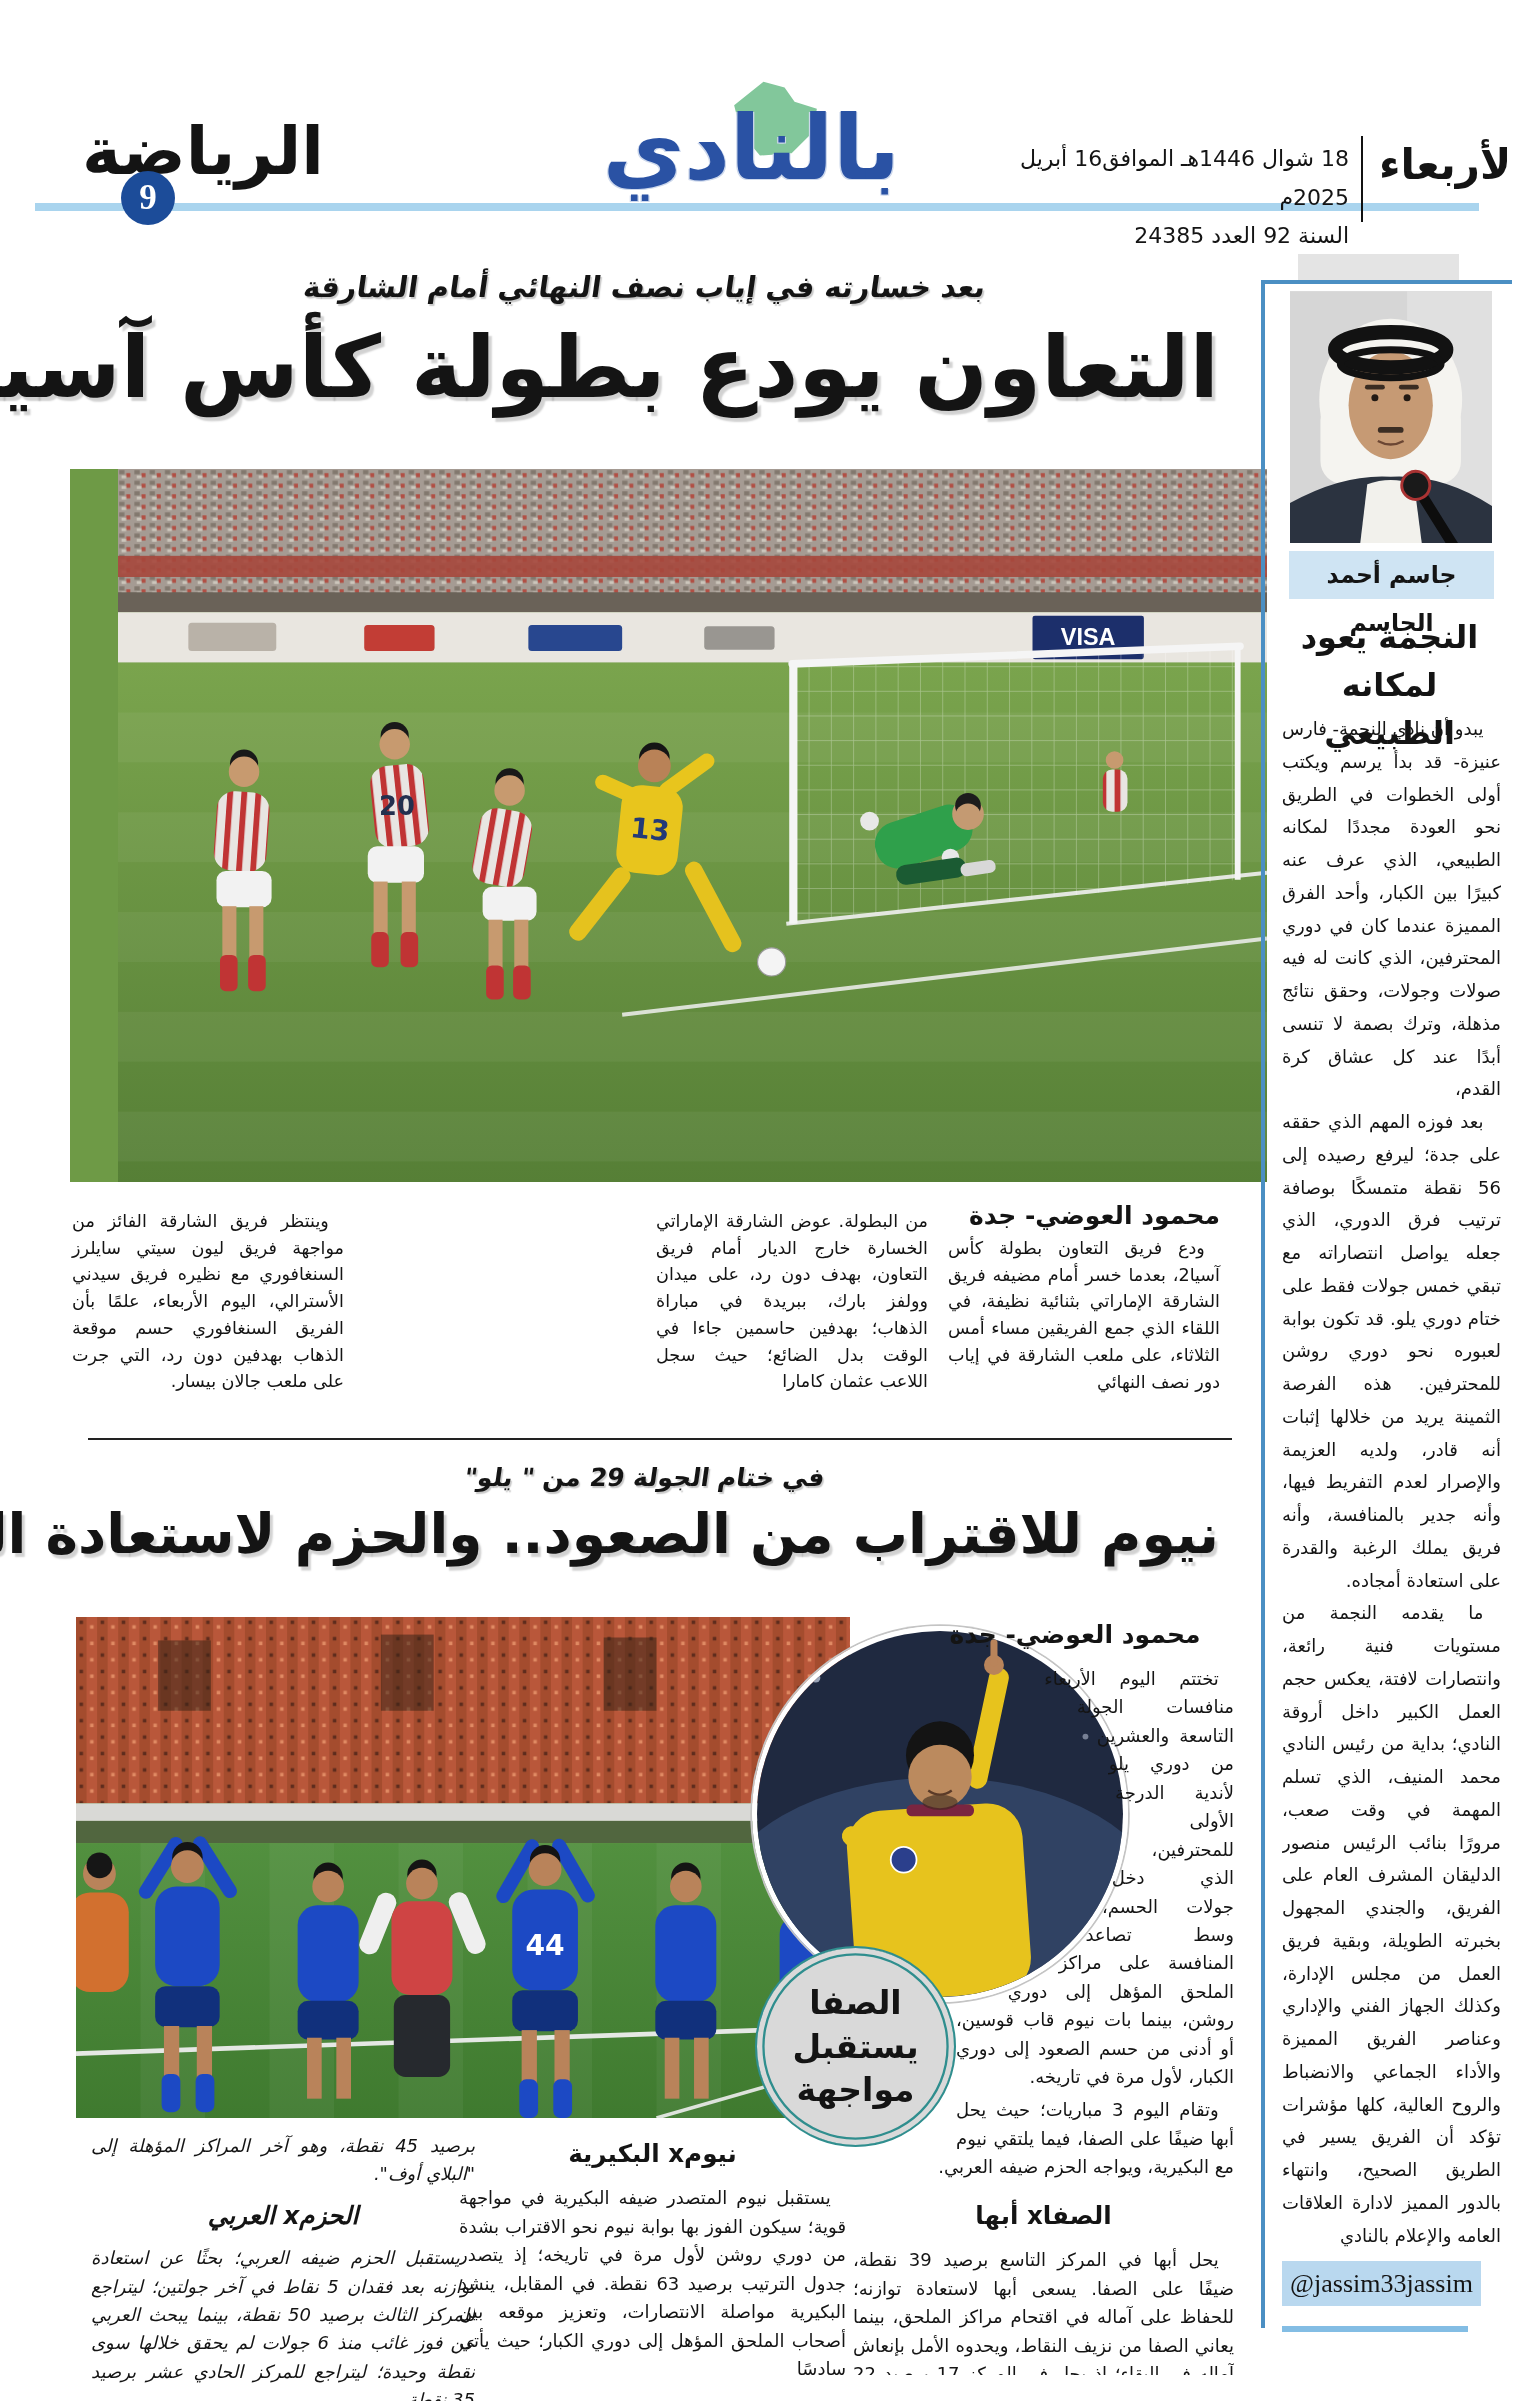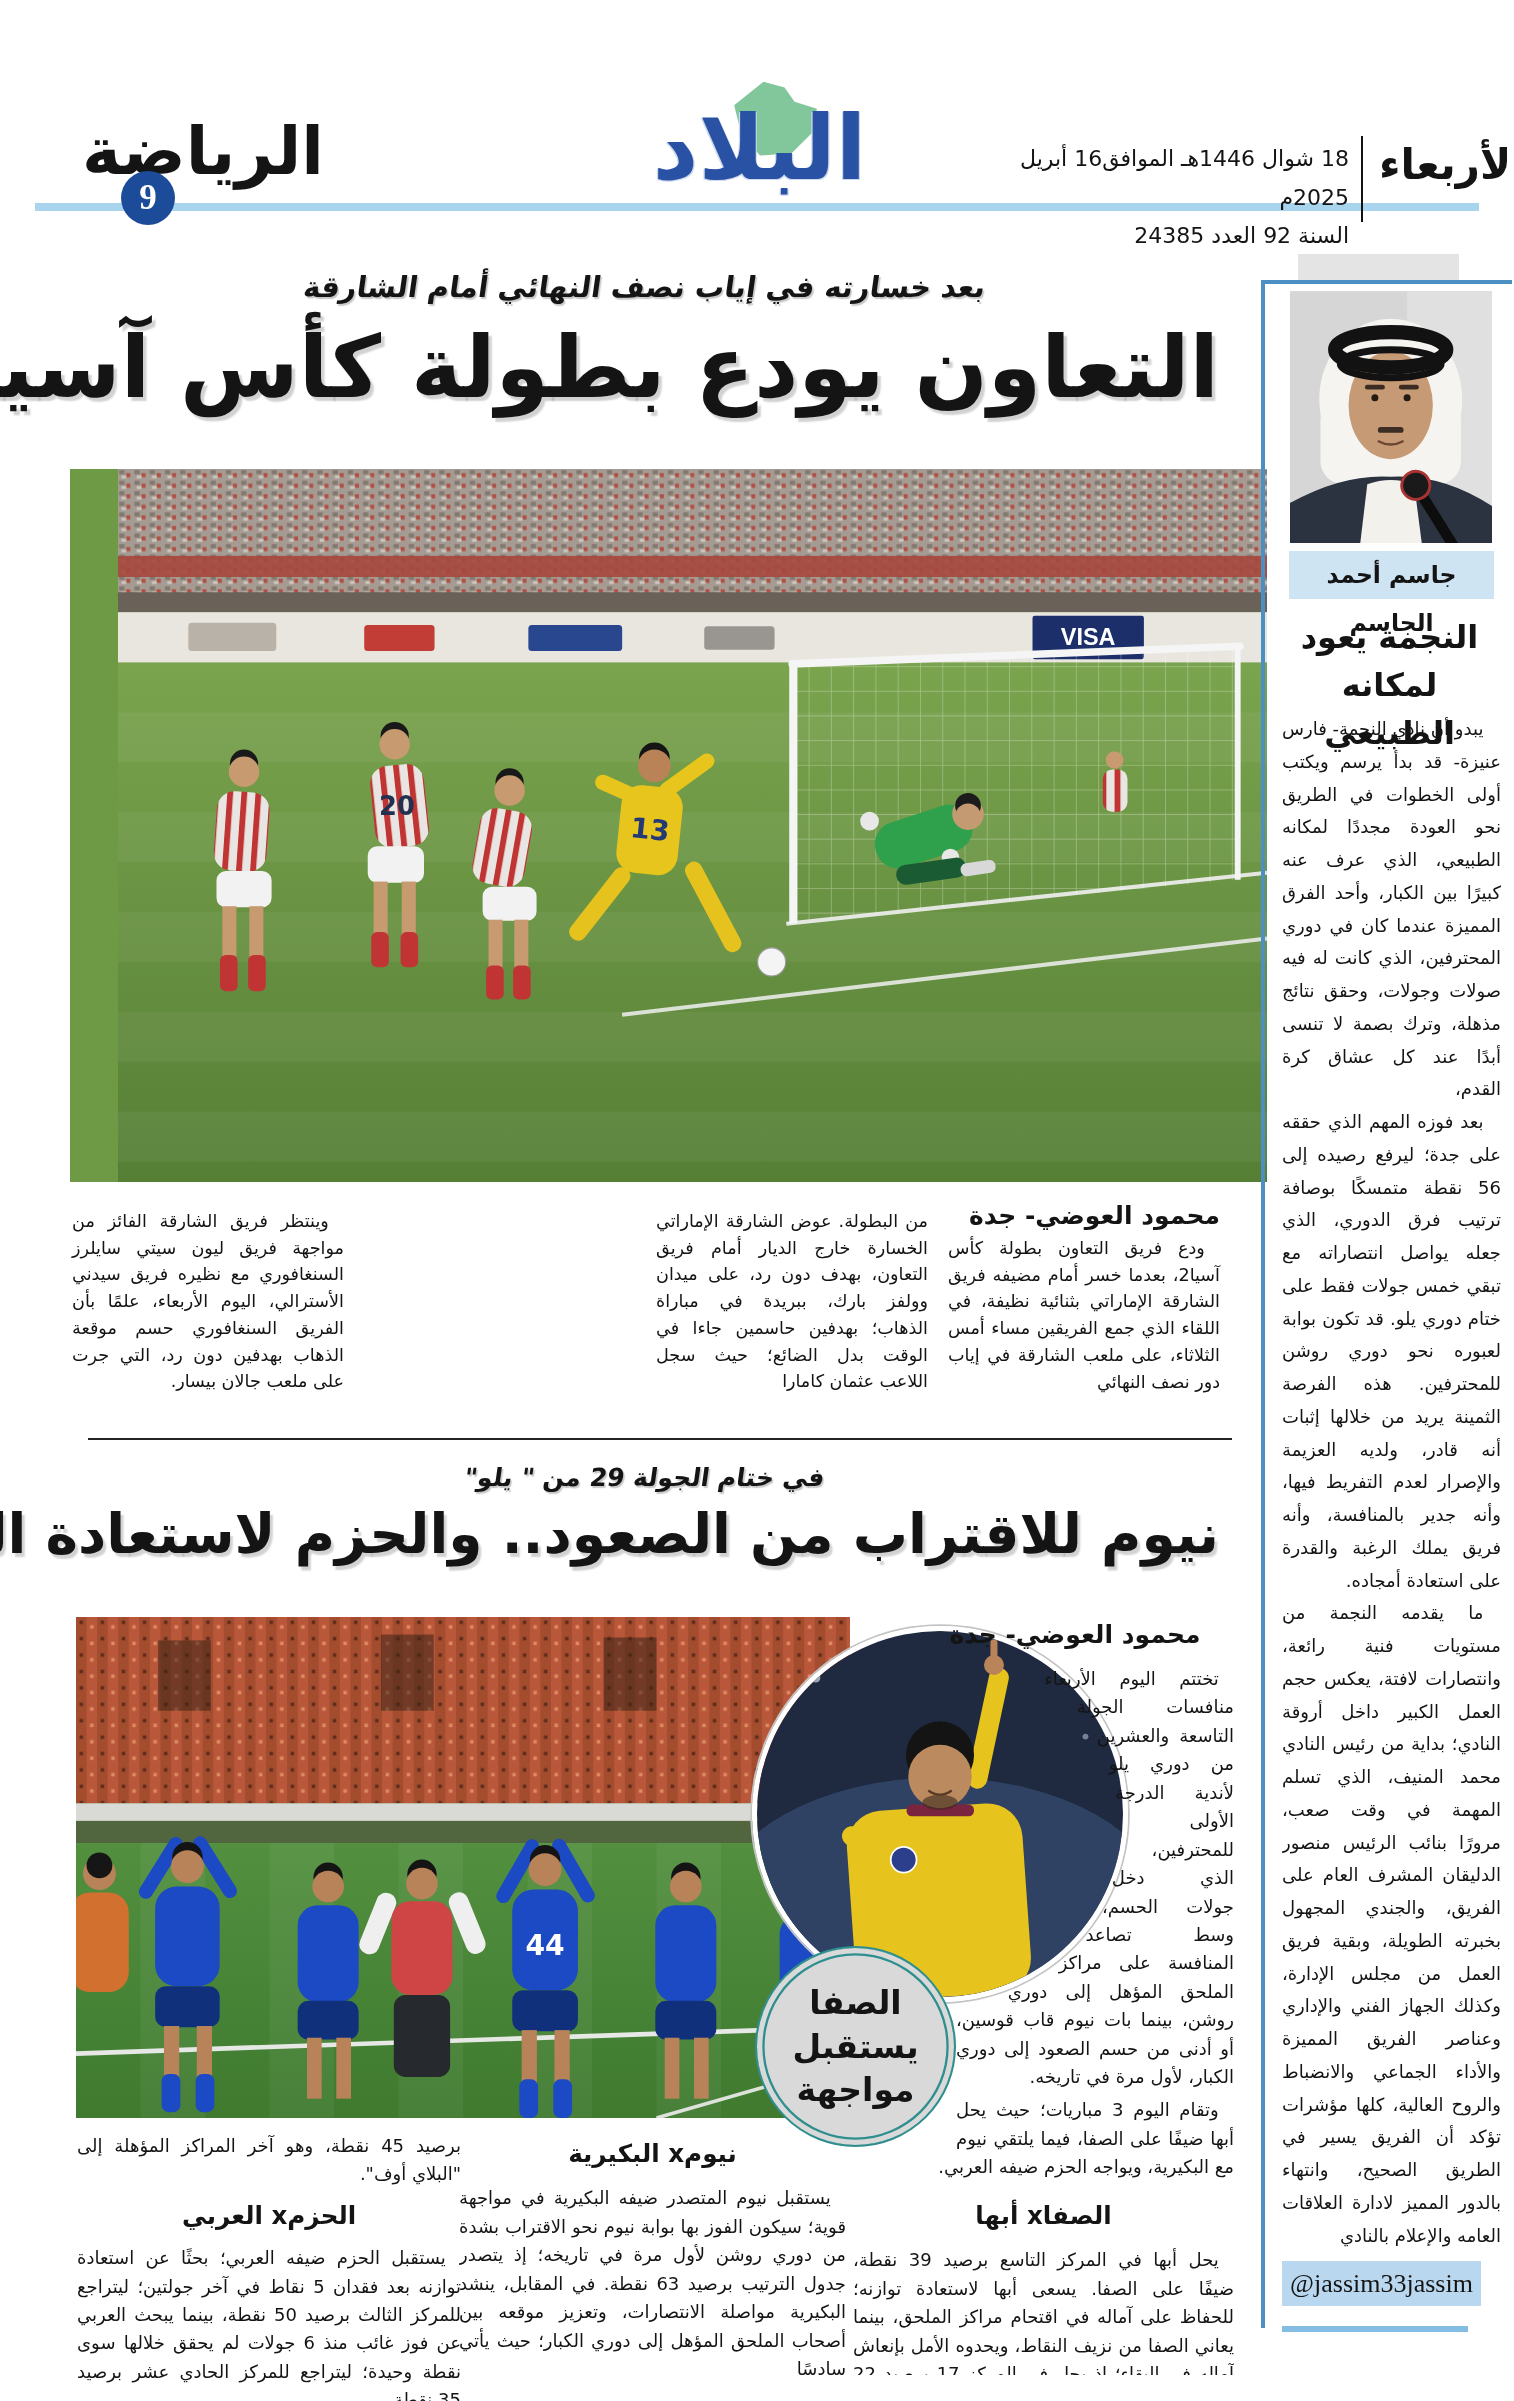--- a/index.html
+++ b/index.html
@@ -57,21 +57,21 @@
 <div id="page">
 
   <div class="abs rtl section-title" style="left:82px;top:113px;">الرياضة</div>
   <div class="abs blue-rule" style="left:35px;top:203px;width:1444px;height:8.2px;"></div>
   <div class="abs page-circle" style="left:121px;top:171px;">9</div>
 
   <div class="abs" style="left:619px;top:88px;width:281px;height:126px;">
     <svg class="abs" style="left:108px;top:-10.6px;" width="97" height="88" viewBox="0 0 165 150">
       <path d="M12,48 L62,8 L98,18 L115,42 L153,54 L146,94 L110,130 L56,134 L24,96 Z" fill="#82c79b"></path>
     </svg>
-    <div class="abs rtl logo-text" style="left:0;top:16.4px;width:281px;text-align:center;">البلاد</div>
+    <div class="abs rtl logo-text" style="left:0;top:16.4px;width:281px;text-align:center;">بالنادي</div>
   </div>
 
   <div class="abs rtl weekday" style="left:1379px;top:140px;">الأربعاء</div>
   <div class="abs" style="left:1361px;top:136px;width:2.3px;height:86px;background:#111;"></div>
   <div class="abs rtl dates" style="left:1009px;top:140px;width:340px;">
     <div>18 شوال 1446هـ الموافق16 أبريل 2025م</div>
     <div>السنة 92 العدد 24385</div>
   </div>
 
   <div class="abs rtl ctr kicker" style="left:70px;top:270px;width:1149px;">بعد خسارته في إياب نصف النهائي أمام الشارقة</div>
@@ -338,21 +338,21 @@
     <p class="ind">وتقام اليوم 3 مباريات؛ حيث يحل أبها ضيفًا على الصفا، فيما يلتقي نيوم مع البكيرية، ويواجه الحزم ضيفه العربي.</p>
     <h3 class="subhead rtl">الصفاx أبها</h3>
     <p class="ind">يحل أبها في المركز التاسع برصيد 39 نقطة، ضيفًا على الصفا. يسعى أبها لاستعادة توازنه؛ للحفاظ على آماله في اقتحام مراكز الملحق، بينما يعاني الصفا من نزيف النقاط، ويحدوه الأمل بإنعاش آماله في البقاء؛ إذ يحل في المركز 17 برصيد 22 نقطة.</p>
   </div>
 
   <div class="abs rtl just bodyTxt" style="left:459px;top:2135px;width:387px;height:267px;overflow:hidden;">
     <h3 class="subhead rtl" style="margin-top:0;">نيومx البكيرية</h3>
     <p class="ind" style="margin:0;">يستقبل نيوم المتصدر ضيفه البكيرية في مواجهة قوية؛ سيكون الفوز بها بوابة نيوم نحو الاقتراب بشدة من دوري روشن لأول مرة في تاريخه؛ إذ يتصدر جدول الترتيب برصيد 63 نقطة. في المقابل، ينشد البكيرية مواصلة الانتصارات، وتعزيز موقعه بين أصحاب الملحق المؤهل إلى دوري الكبار؛ حيث يأتي سادسًا</p>
   </div>
 
-  <div class="abs rtl just bodyTxt" style="left:77px;top:2132px;width:384px;height:269px;overflow:hidden;">
+  <div class="abs rtl just bodyTxt" style="left:91px;top:2132px;width:384px;height:269px;overflow:hidden;font-style:italic;">
     <p style="margin:0;">برصيد 45 نقطة، وهو آخر المراكز المؤهلة إلى "البلاي أوف".</p>
     <h3 class="subhead rtl" style="margin:8.2px 0 8.2px 0;">الحزمx العربي</h3>
     <p class="ind" style="margin:0;">يستقبل الحزم ضيفه العربي؛ بحثًا عن استعادة توازنه بعد فقدان 5 نقاط في آخر جولتين؛ ليتراجع للمركز الثالث برصيد 50 نقطة، بينما يبحث العربي عن فوز غائب منذ 6 جولات لم يحقق خلالها سوى نقطة وحيدة؛ ليتراجع للمركز الحادي عشر برصيد 35 نقطة.</p>
   </div>
 
   <div class="abs" style="left:1298px;top:254px;width:161px;height:26px;background:#e4e4e4;"></div>
   <div class="abs op-line" style="left:1261px;top:280px;width:251px;height:4.1px;"></div>
   <div class="abs op-line" style="left:1261px;top:280px;width:4.1px;height:2048px;"></div>
 
   <div class="abs" style="left:1290px;top:291px;width:202px;height:252px;">

